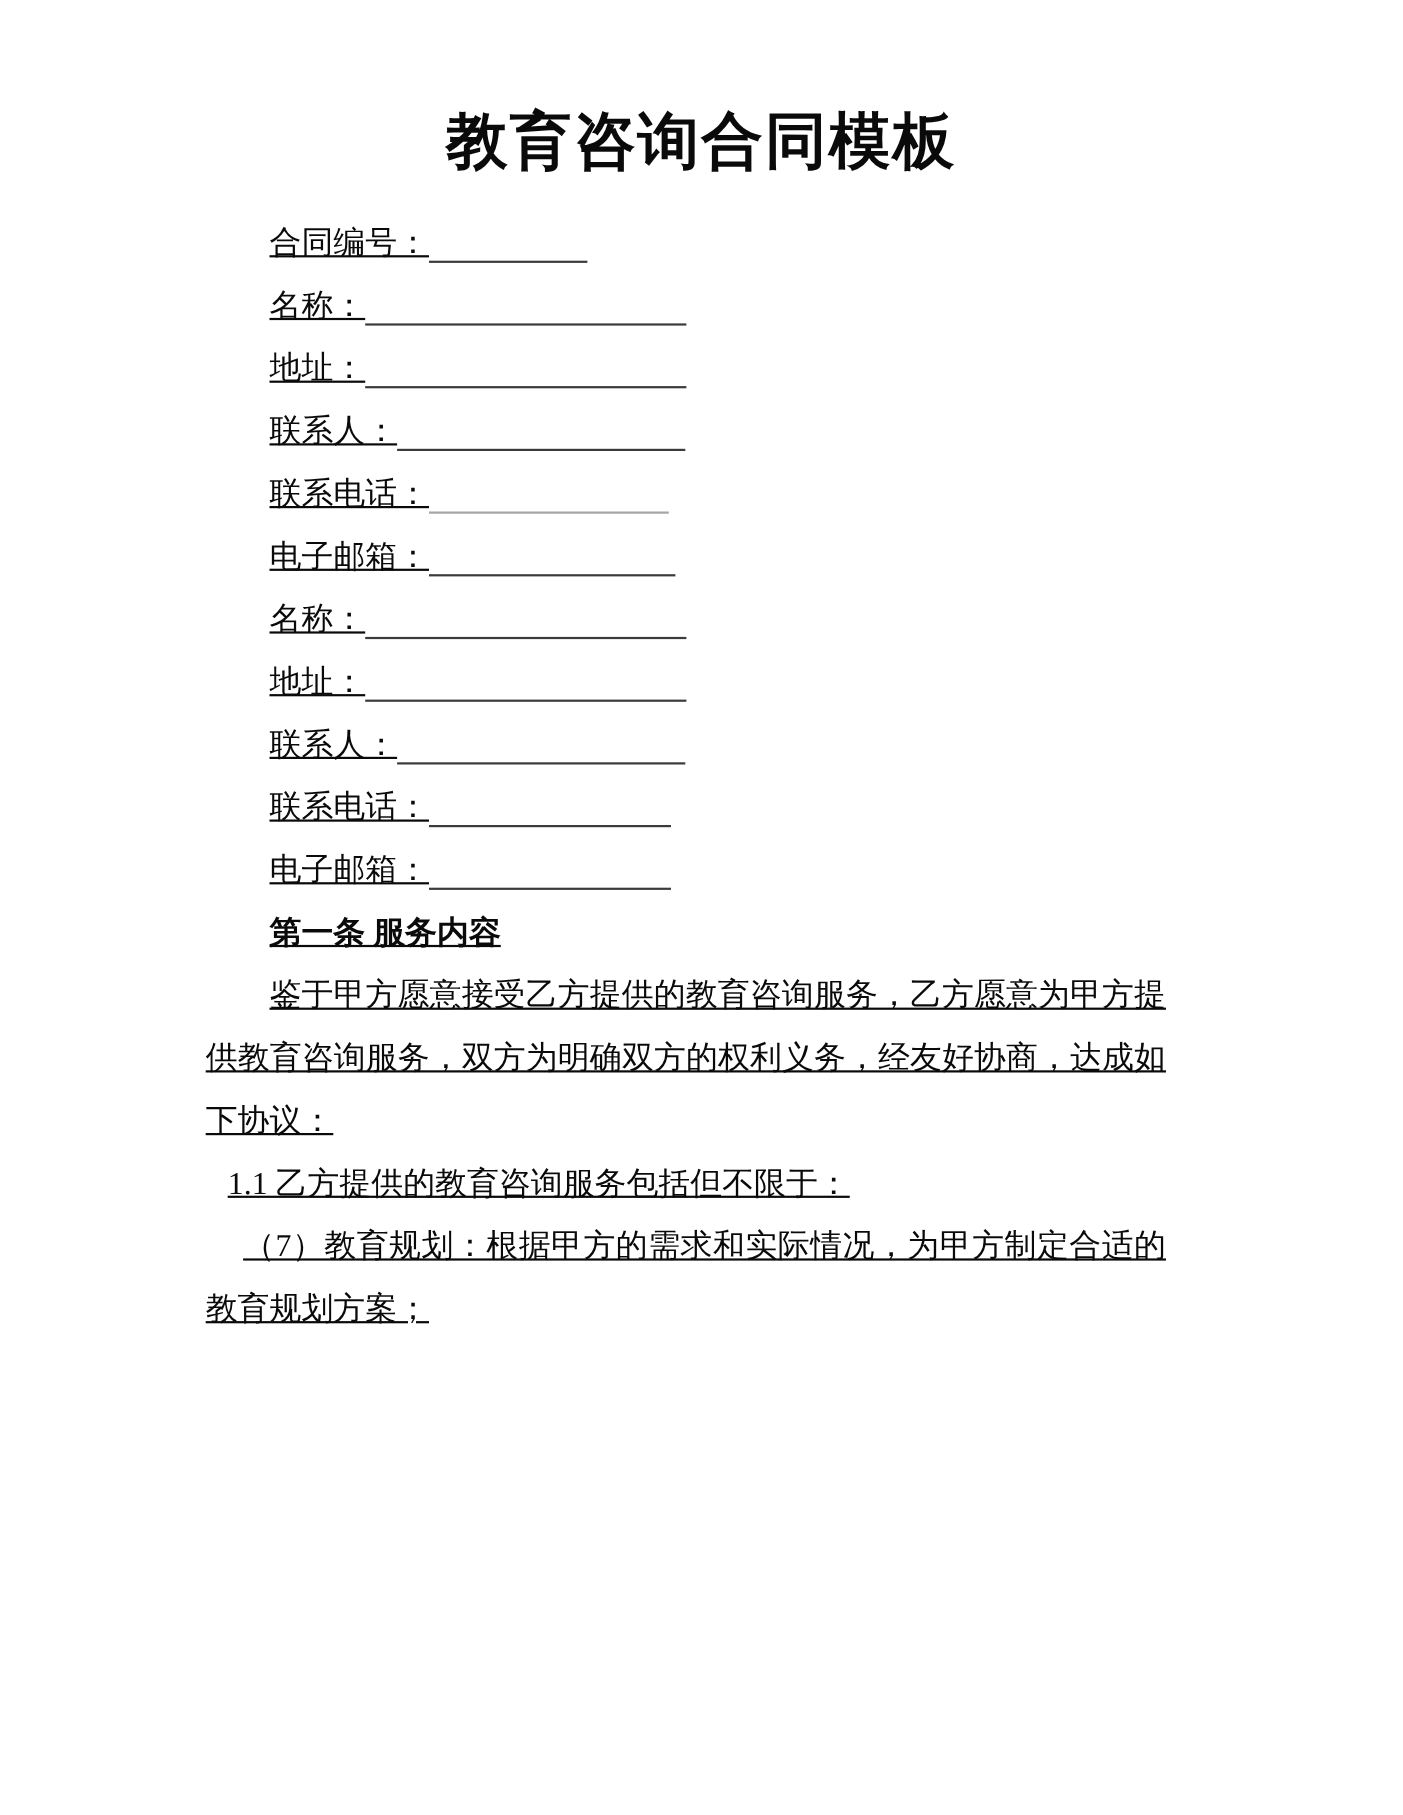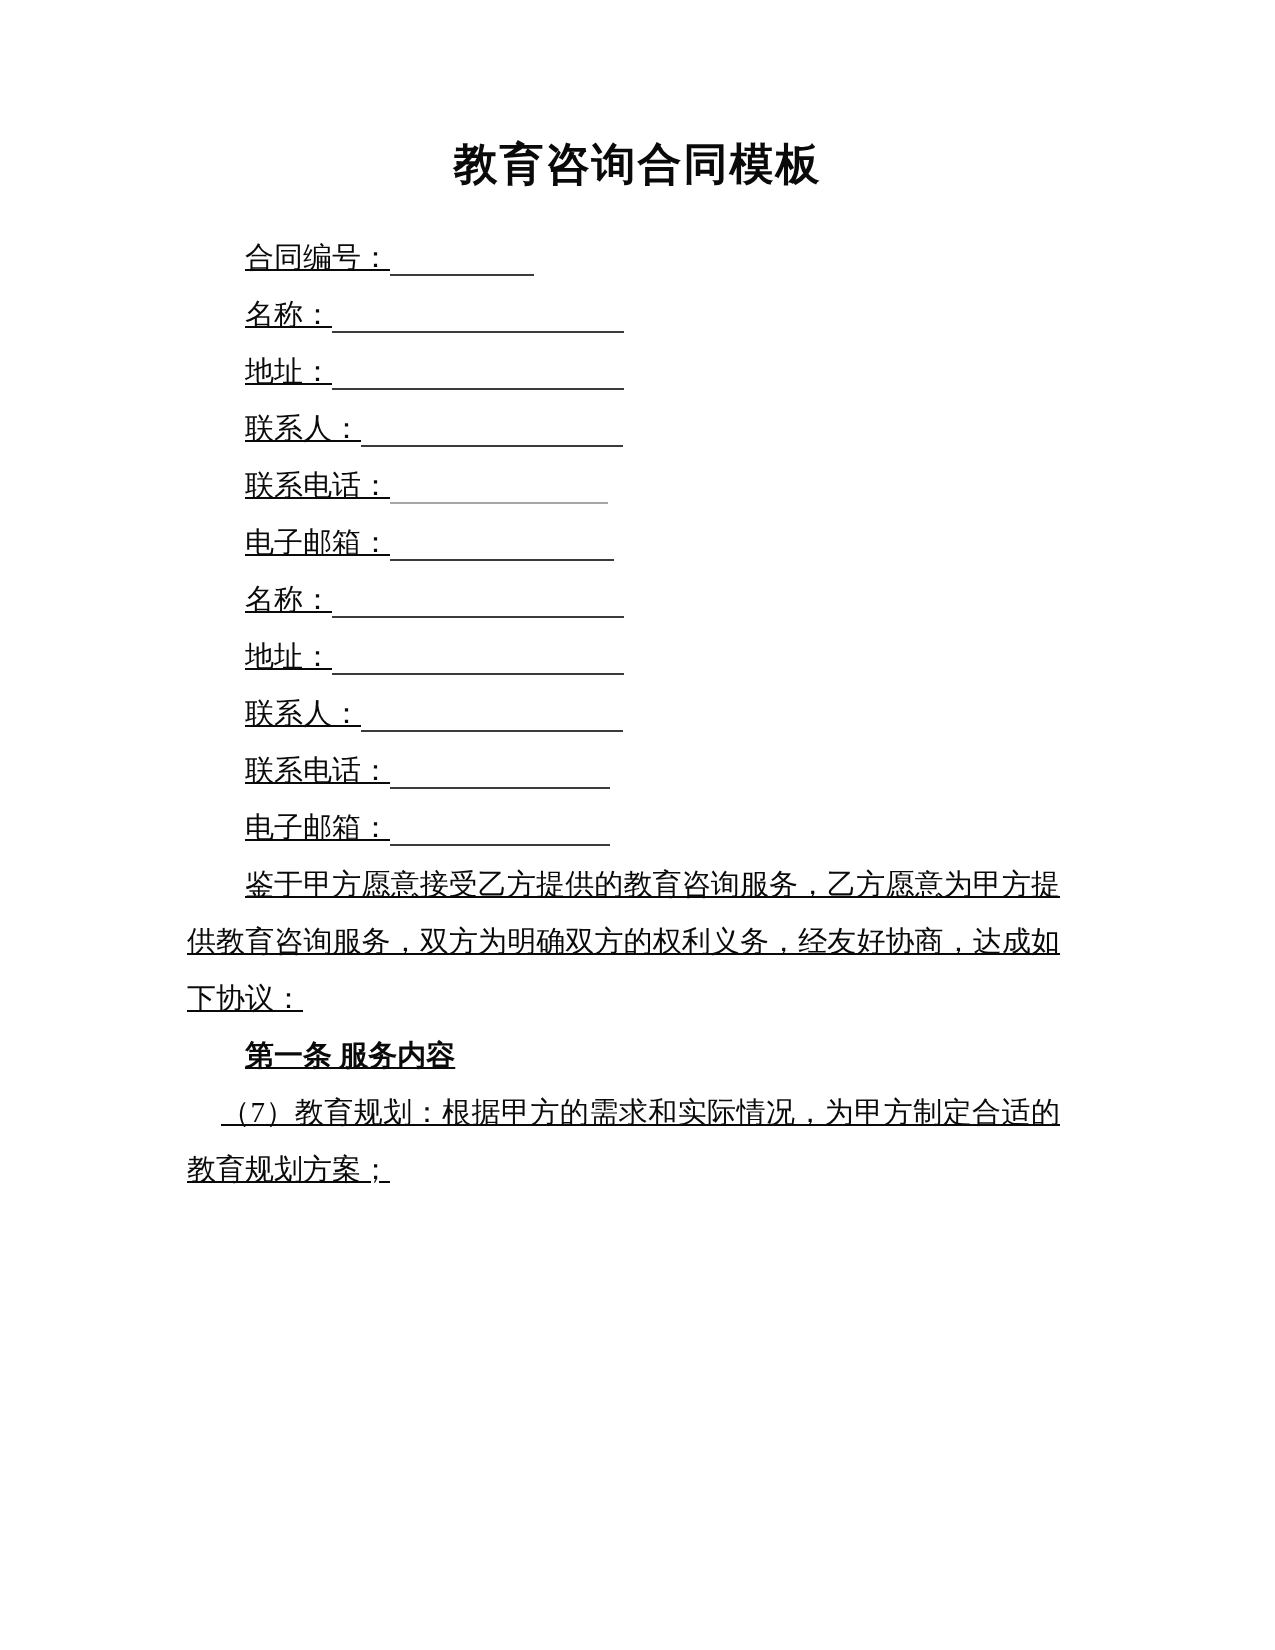--- a/index.html
+++ b/index.html
@@ -13,25 +13,24 @@
     height: 1650px;
     background: #ffffff;
     color: #0a0a0a;
     font-family: "Liberation Serif", "DejaVu Serif", serif;
     overflow: hidden;
     box-sizing: border-box;
   }
   .doc-title {
     padding-top: 103px;
     text-align: center;
-    font-size: 44px;
+    font-size: 56px;
     font-weight: bold;
     line-height: 52px;
     letter-spacing: 2px;
-    margin-top: 36px;
   }
   .doc-body {
     margin: 38px 215px 0 187px; 
     font-size: 29px;
     line-height: 57px;
     text-align: justify;
     text-decoration: underline;
   }
   .field-row {
     height: 57px;
@@ -97,19 +96,20 @@
     <div class="field-row">
       <span>联系人：</span><span class="field-line" style="width: 262px; border-bottom-color: rgb(59, 59, 59);"></span>
     </div>
     <div class="field-row">
       <span>联系电话：</span><span class="field-line" style="width: 220px; border-bottom-color: rgb(59, 59, 59);"></span>
     </div>
     <div class="field-row">
       <span>电子邮箱：</span><span class="field-line" style="width: 220px; border-bottom-color: rgb(59, 59, 59);"></span>
     </div>
 
+    <p class="para heading">第一条 服务内容</p>
+
     <p class="para">鉴于甲方愿意接受乙方提供的教育咨询服务，乙方愿意为甲方提供教育咨询服务，双方为明确双方的权利义务，经友好协商，达成如下协议：</p>
-
-    <p class="para heading">第一条 服务内容</p>
+    <p class="para clause">1.1 乙方提供的教育咨询服务包括但不限于：</p>
     <p class="para item">（7）教育规划：根据甲方的需求和实际情况，为甲方制定合适的教育规划方案；</p>
 
   </div>
 </div>
 
 </body></html>

